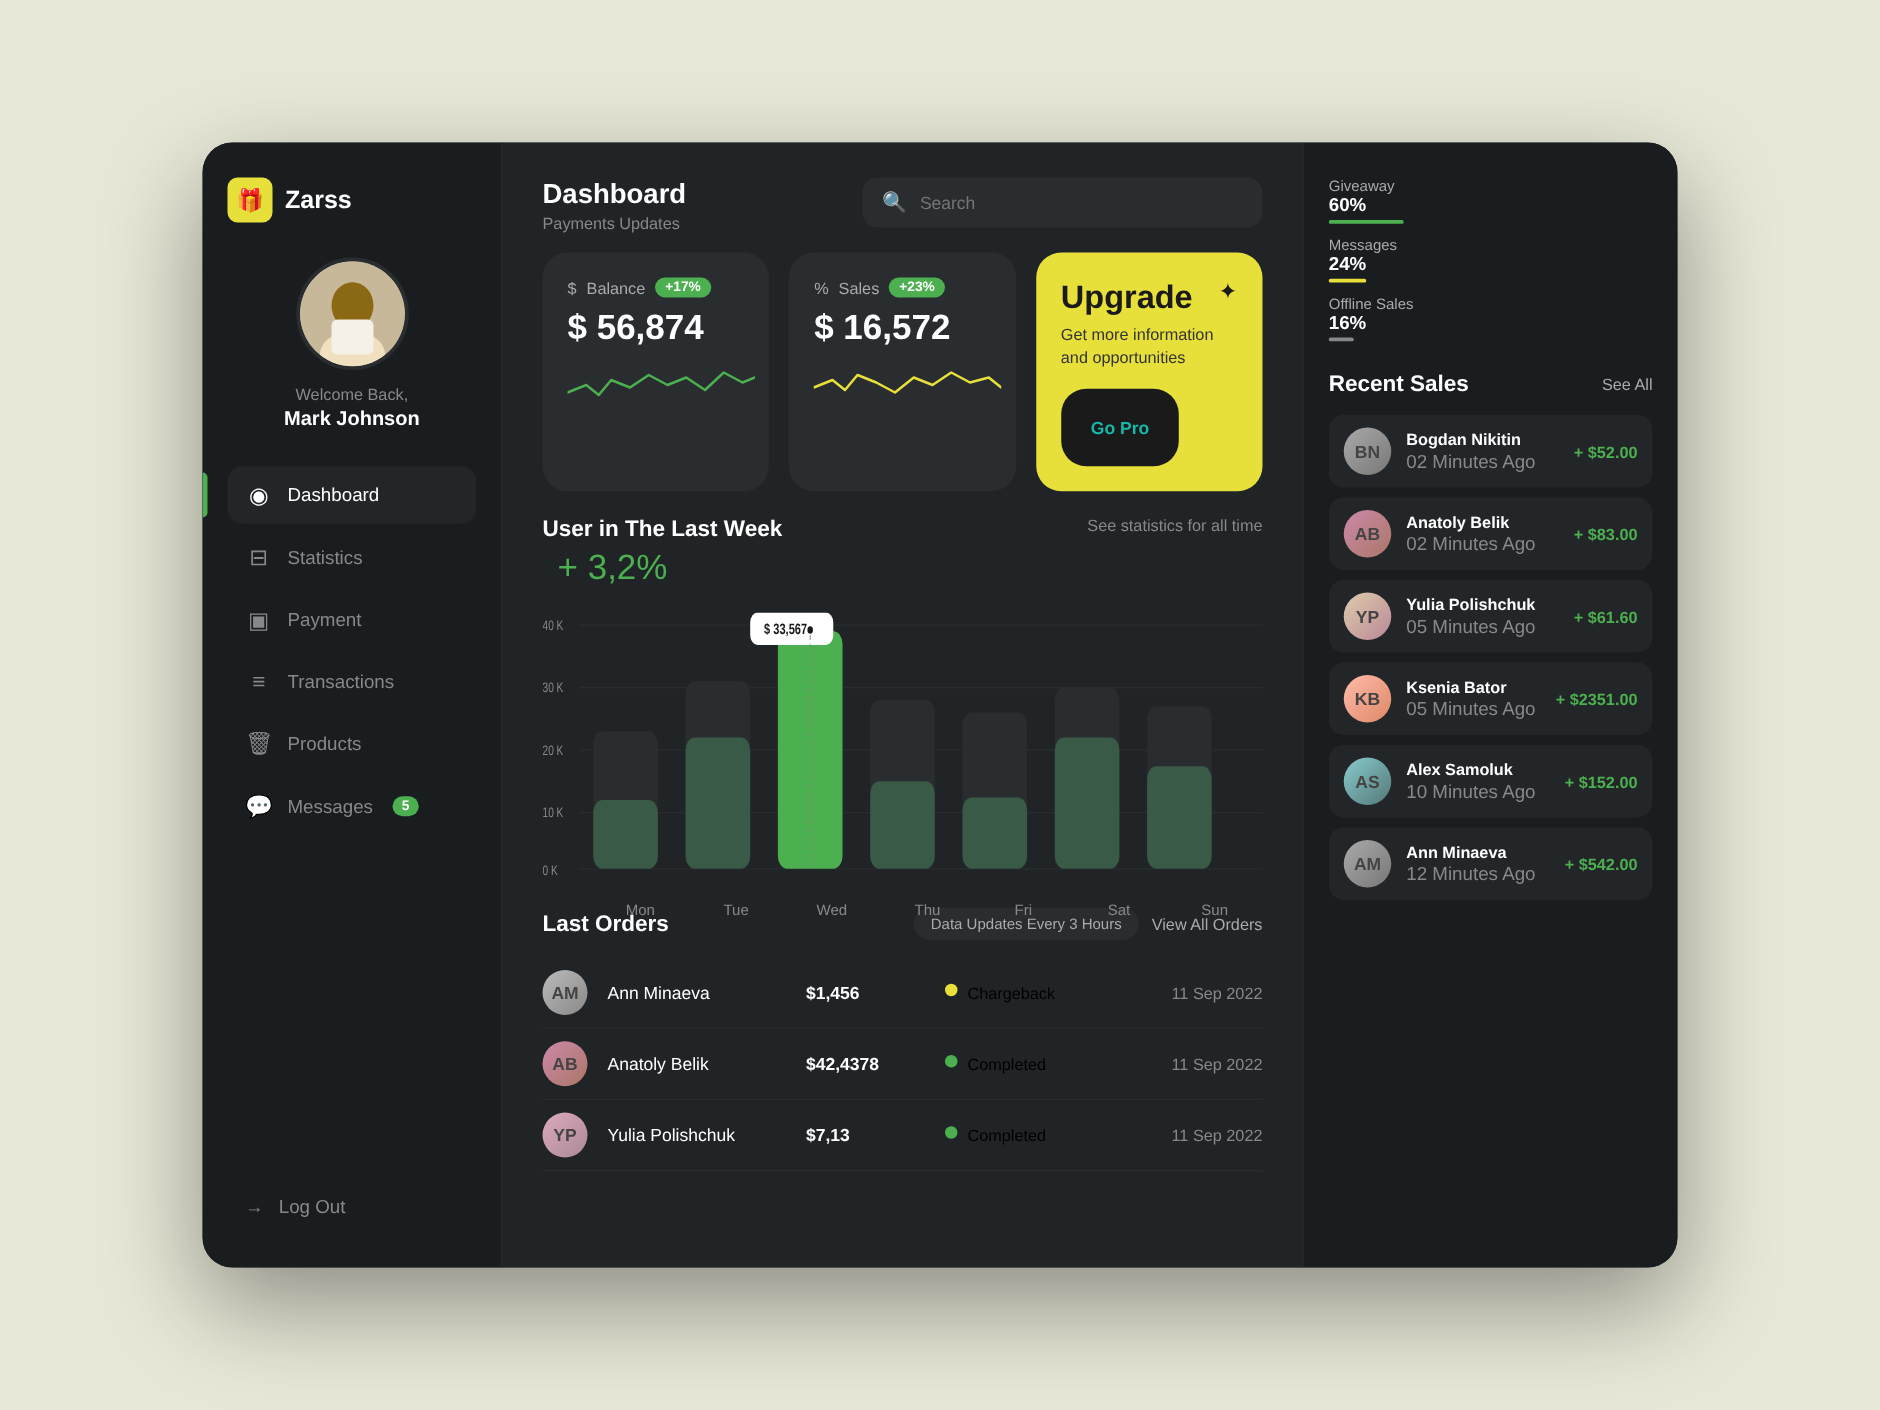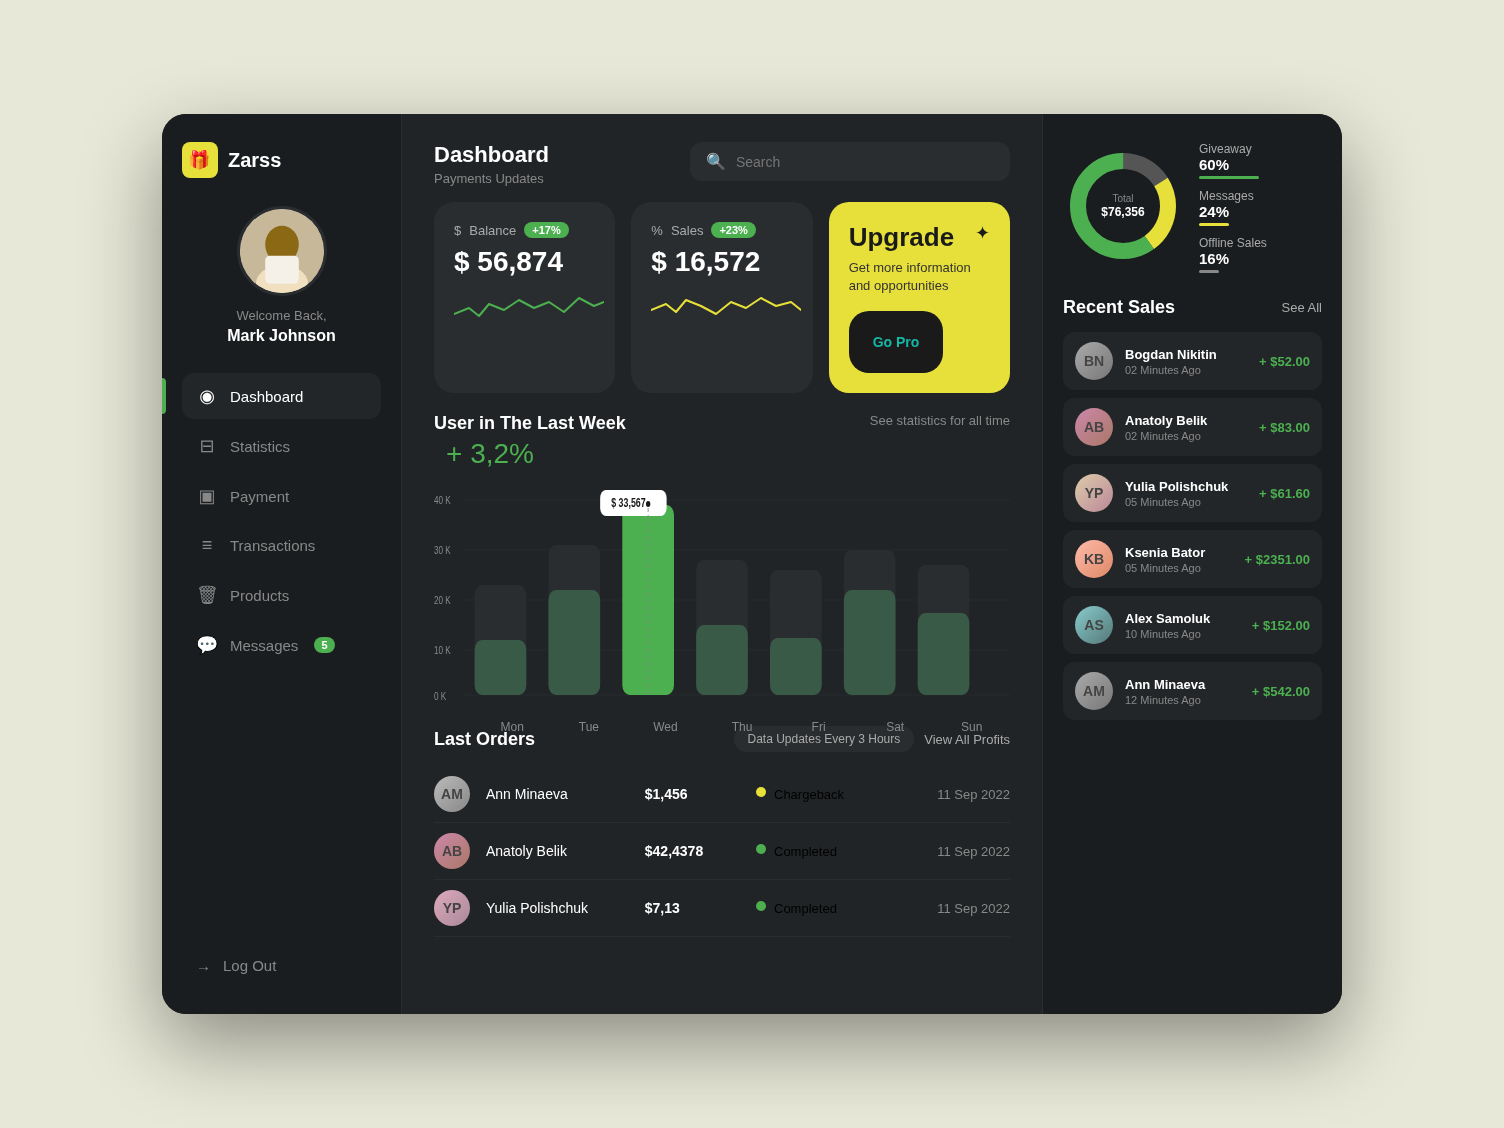--- a/index.html
+++ b/index.html
@@ -212,21 +212,21 @@
       background: #232628; margin-bottom: 8px;
     }
     .sale-avatar {
       width: 38px; height: 38px; border-radius: 50%;
       background: linear-gradient(135deg, #bbb, #888);
       flex-shrink: 0; display: flex; align-items: center; justify-content: center;
       font-size: 14px; color: #444; font-weight: 700; overflow: hidden;
     }
     .sale-info { flex: 1; }
     .sale-name { color: #fff; font-size: 13px; font-weight: 600; }
-    .sale-time { color: #888; font-size: 11px; margin-top: 2px; }
+    .sale-time { color: #888; font-size: 15px; margin-top: 2px; }
     .sale-amount { color: #4CAF50; font-size: 13px; font-weight: 700; }
   </style>
 </head>
 <body>
 
 <div class="app-container">
 
   <aside class="sidebar">
     <div class="logo-area">
       <div class="logo-icon">🎁</div>
@@ -393,21 +393,21 @@
           <span class="bar-label">Sun</span>
         </div>
       </div>
     </div>
 
     <div class="orders-section">
       <div class="orders-header">
         <div class="orders-title">Last Orders</div>
         <div class="orders-meta">
           <span class="data-update-badge">Data Updates Every 3 Hours</span>
-          <span class="view-all">View All Profits</span>
+          <span class="view-all">View All Orders</span>
         </div>
       </div>
       <div>
         <div class="order-row">
           <div class="order-avatar">AM</div>
           <span class="order-name">Ann Minaeva</span>
           <span class="order-amount">$1,456</span>
           <div class="order-status">
             <div class="status-dot chargeback"></div>
             <span>Chargeback</span>
@@ -435,34 +435,20 @@
           <span class="order-date">11 Sep 2022</span>
         </div>
       </div>
     </div>
   </main>
 
   <aside class="right-panel">
 
 
     <div class="donut-area">
-      <div>
-        <svg width="120" height="120" viewBox="0 0 120 120">
-
-          <circle cx="60" cy="60" r="45" fill="none" stroke="#2a2d2f" stroke-width="16"></circle>
-
-          <circle cx="60" cy="60" r="45" fill="none" stroke="#555" stroke-width="16" stroke-dasharray="45.2 237.4" stroke-dashoffset="0" transform="rotate(-90 60 60)"></circle>
-
-          <circle cx="60" cy="60" r="45" fill="none" stroke="#e8e03a" stroke-width="16" stroke-dasharray="67.9 214.7" stroke-dashoffset="-45.2" transform="rotate(-90 60 60)"></circle>
-
-          <circle cx="60" cy="60" r="45" fill="none" stroke="#4CAF50" stroke-width="16" stroke-dasharray="169.6 112.9" stroke-dashoffset="-113.1" transform="rotate(-90 60 60)"></circle>
-          <text x="60" y="56" text-anchor="middle" fill="#888" font-size="10">Total</text>
-          <text x="60" y="70" text-anchor="middle" fill="#fff" font-size="12" font-weight="700">$76,356</text>
-        </svg>
-      </div>
       <div class="legend-items">
         <div class="legend-item">
           <span class="legend-label">Giveaway</span>
           <span class="legend-value">60%</span>
           <div class="legend-bar" style="background:#4CAF50;width:60px"></div>
         </div>
         <div class="legend-item">
           <span class="legend-label">Messages</span>
           <span class="legend-value">24%</span>
           <div class="legend-bar" style="background:#e8e03a;width:30px"></div>

